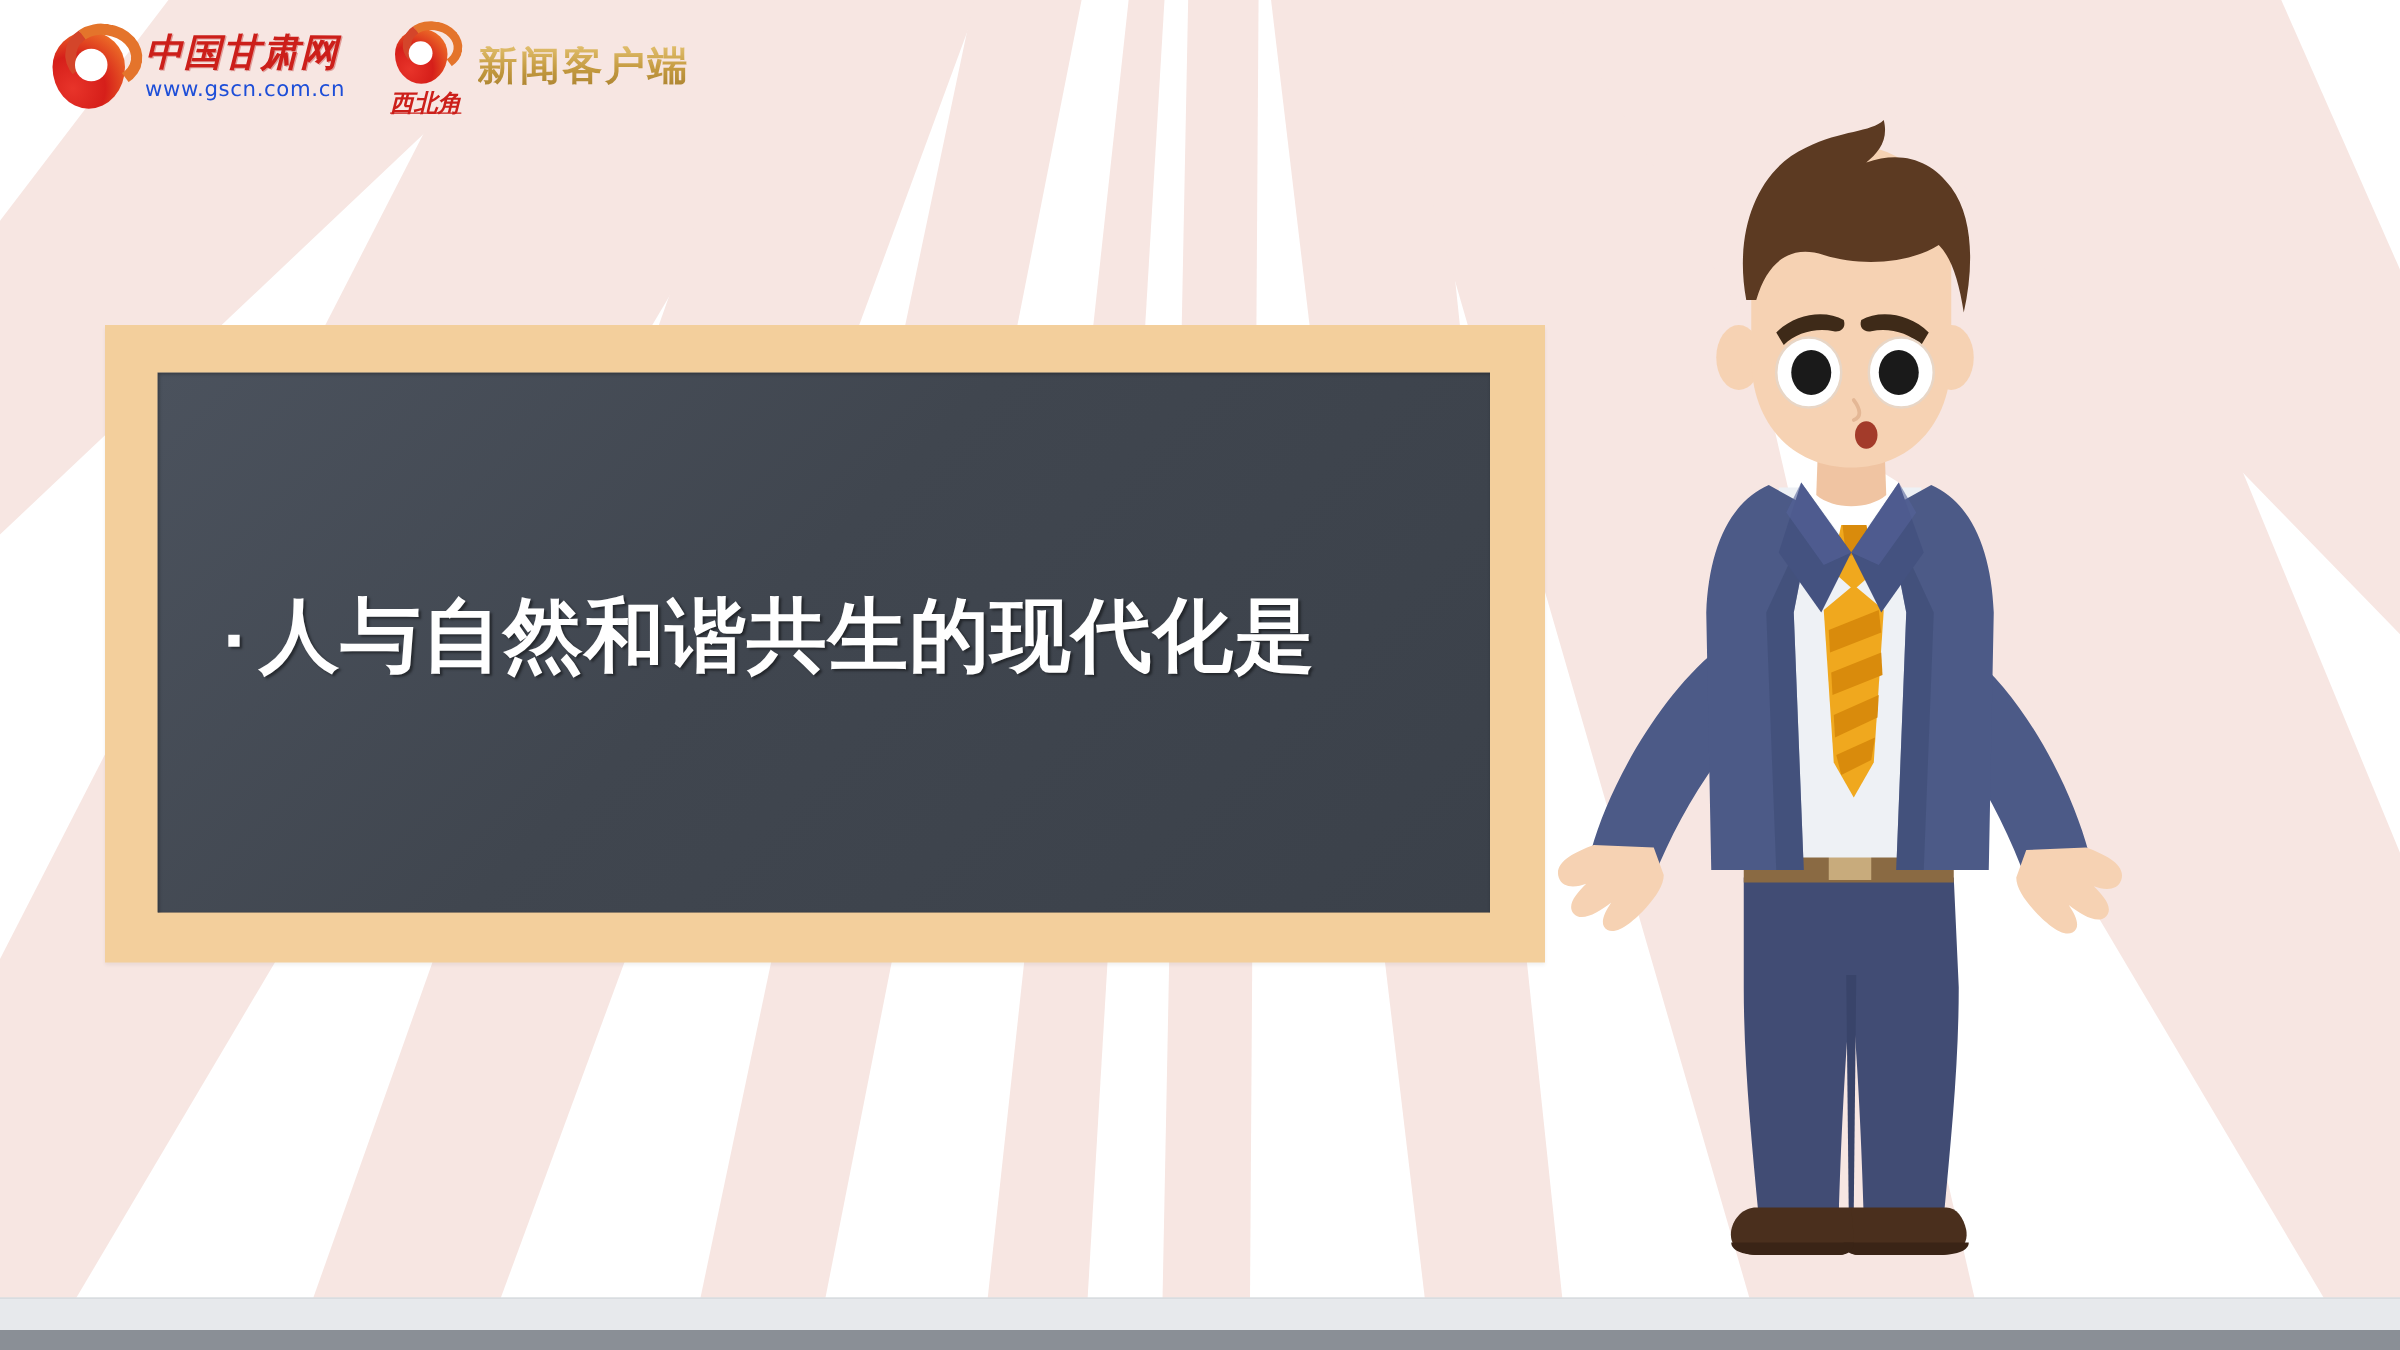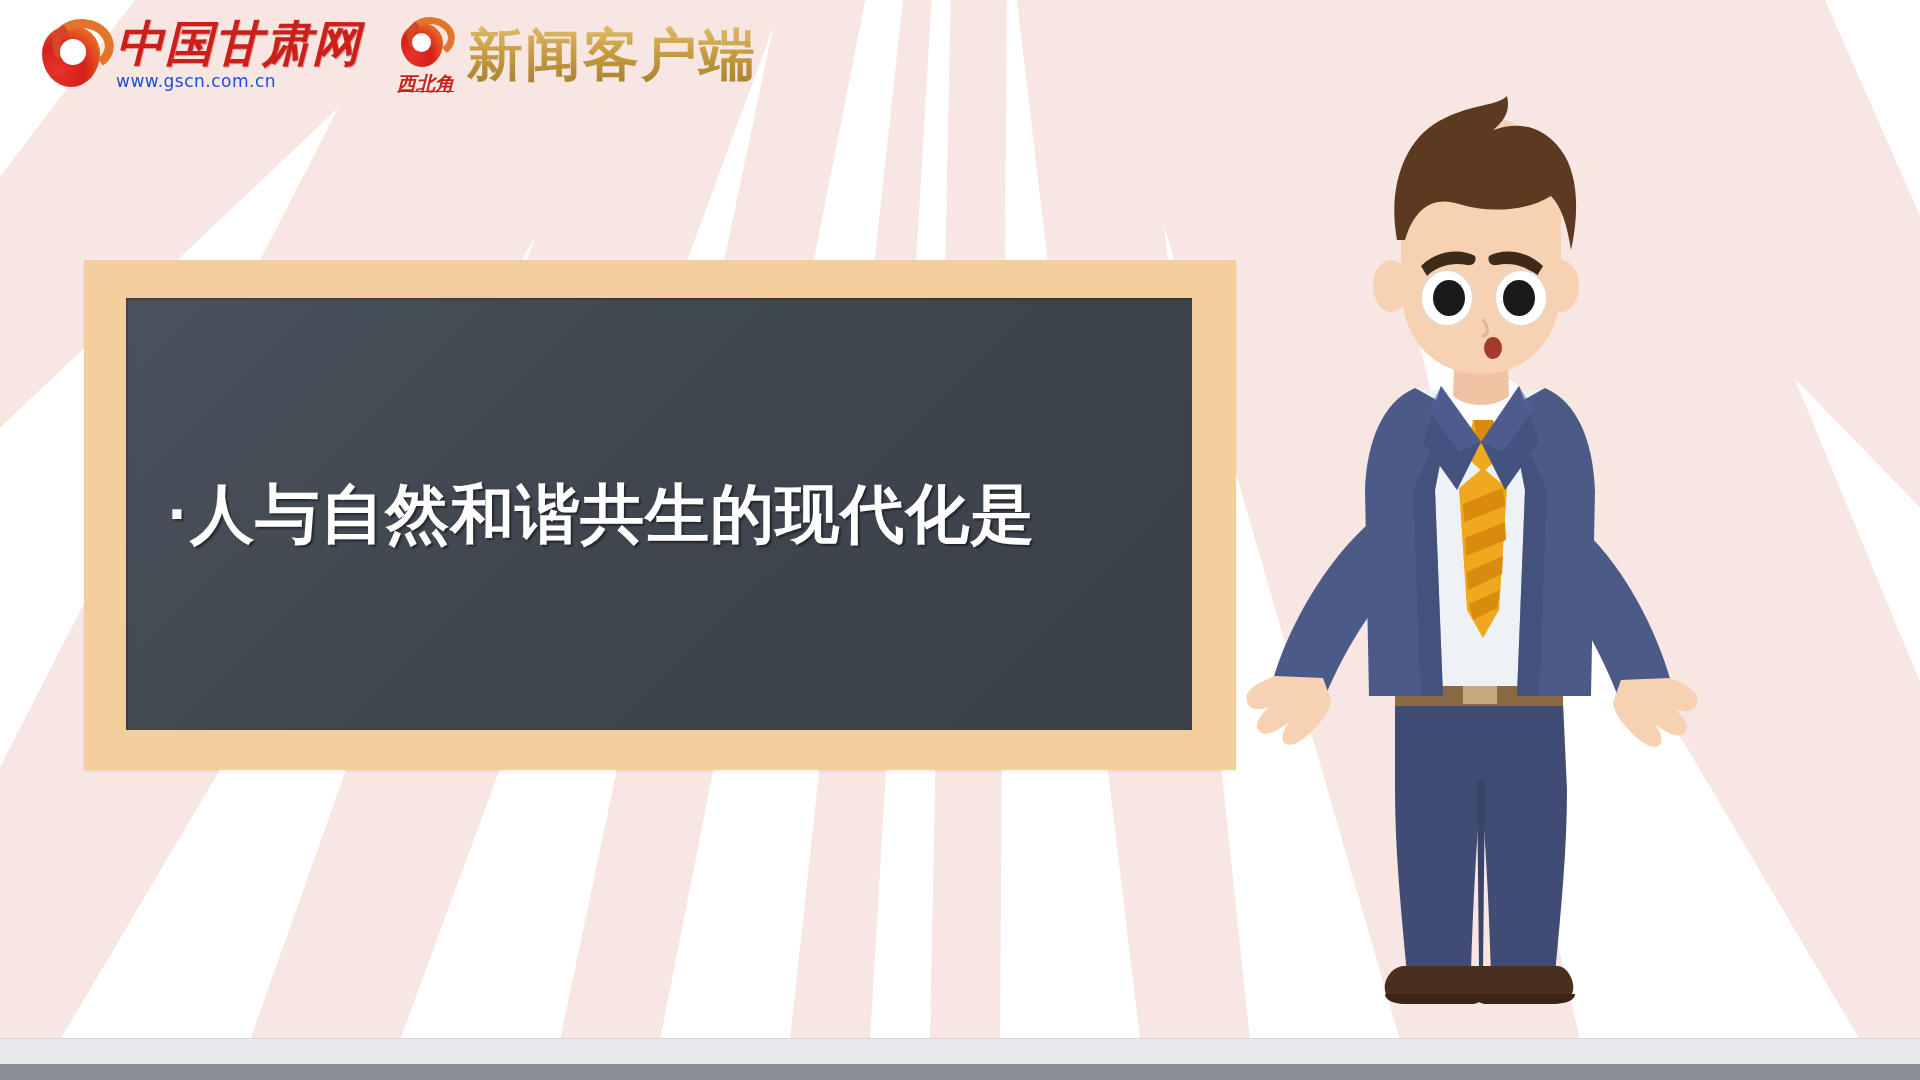--- a/index.html
+++ b/index.html
@@ -91,21 +91,21 @@
     border-radius: 50%;
   }
   .cn-name {
     margin-left: 14px;
     display: flex;
     flex-direction: column;
     justify-content: center;
   }
   .cn-name .zh {
     font-family: "DejaVu Serif", "Liberation Serif", serif;
-    font-size: 48px;
+    font-size: 30px;
     font-weight: bold;
     font-style: italic;
     color: #cc1f1a;
     letter-spacing: 1px;
     line-height: 1;
     white-space: nowrap;
     text-shadow: 1px 1px 0 rgba(180,20,16,.35);
   }
   .cn-name .url {
     font-family: "DejaVu Sans", sans-serif;
@@ -142,22 +142,22 @@
     font-size: 19px;
     font-weight: bold;
     font-style: italic;
     color: #cc1f1a;
     line-height: 1;
     white-space: nowrap;
     text-decoration: underline;
   }
   .app-name {
     margin-left: 18px;
-    font-family: Liberation Sans, sans-serif;
-    font-size: 56px;
+    font-family: Liberation Mono, monospace;
+    font-size: 32px;
     font-weight: bold;
     letter-spacing: 2px;
     color: #c9a24a;
     background: linear-gradient(180deg, #e0bd6b 0%, #c49a40 50%, #a8802f 100%);
     -webkit-background-clip: text;
     background-clip: text;
     -webkit-text-fill-color: transparent;
     white-space: nowrap;
     line-height: 1.1;
   }
@@ -180,21 +180,21 @@
     bottom: 40px;
     background: linear-gradient(135deg, #4b525d 0%, #40464f 45%, #3b414a 100%);
     box-shadow: inset 1px 1px 3px rgba(0,0,0,.35);
     display: flex;
     flex-direction: column;
     justify-content: center;
     padding-left: 42px;
     box-sizing: border-box;
   }
   .board-line {
-    font-family: Liberation Sans, sans-serif;
+    font-family: Liberation Mono, monospace;
     font-size: 64px;
     font-weight: bold;
     color: #ffffff;
     letter-spacing: 1px;
     line-height: 1.45;
     white-space: nowrap;
     text-shadow: 2px 2px 2px rgba(0,0,0,.45);
   }
 
   

